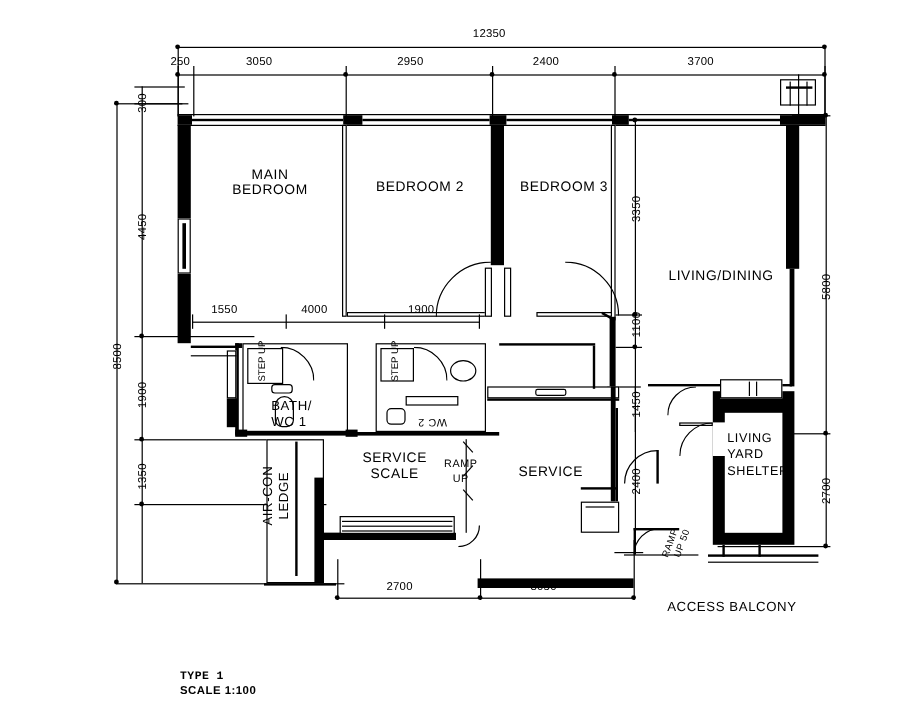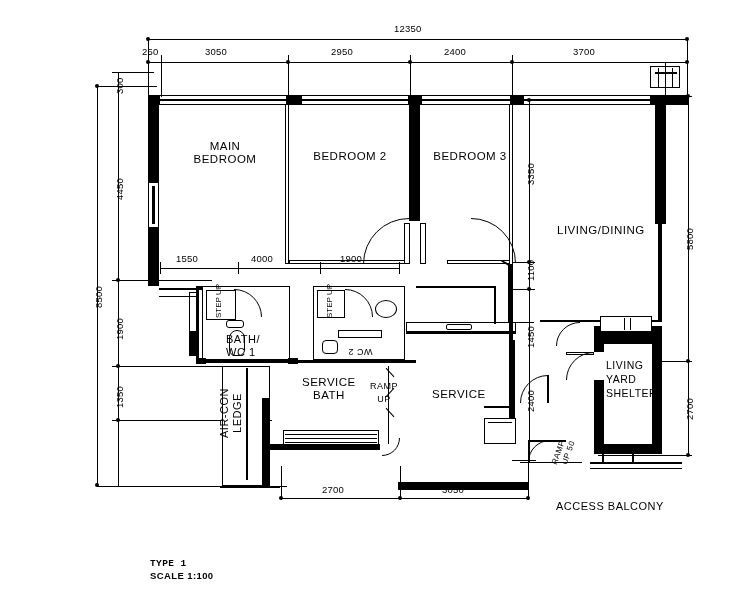--- a/index.html
+++ b/index.html
@@ -210,21 +210,21 @@
   <div class="out" style="left:222px;top:366px;width:48px;height:120px;"></div>
   <div class="w" style="left:262px;top:398px;width:8px;height:88px;"></div>
   <div class="ln" style="left:246px;top:368px;width:2px;height:112px;"></div>
   <div class="lbl" style="left:206px;top:400px;transform:rotate(-90deg);text-align:center;">
     <div>AIR-CON</div>
     <div>LEDGE</div>
   </div>
 
   <div class="lbl big" style="left:302px;top:376px;">
     <div>SERVICE</div>
-    <div>BATH</div>
+    <div>SCALE</div>
   </div>
 
   <div class="out" style="left:283px;top:430px;width:96px;height:18px;"></div>
   <div class="ln" style="left:285px;top:434px;width:92px;height:1px;"></div>
   <div class="ln" style="left:285px;top:438px;width:92px;height:1px;"></div>
   <div class="ln" style="left:285px;top:442px;width:92px;height:1px;"></div>
   <div class="w" style="left:270px;top:444px;width:14px;height:6px;"></div>
   <div class="arc" style="left:364px;top:420px;width:36px;height:36px;clip-path:polygon(50% 50%,100% 50%,100% 100%,50% 100%);"></div>
 
   <div class="lbl" style="left:370px;top:380px;font-size:9px;">

